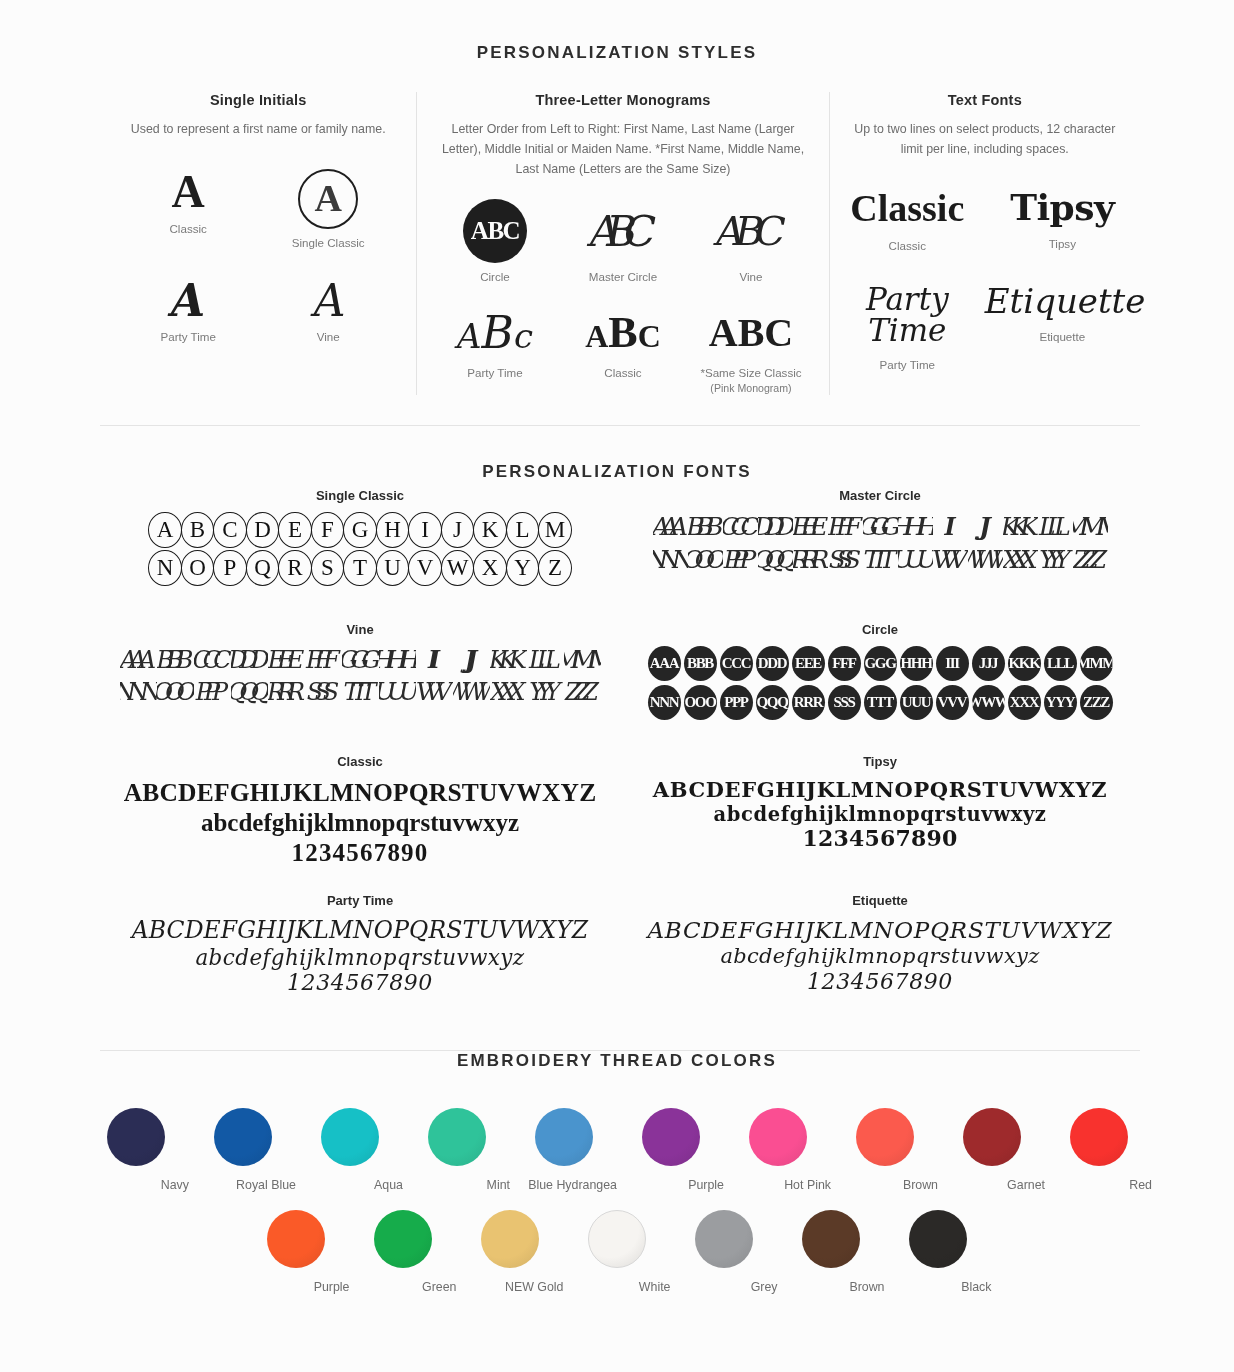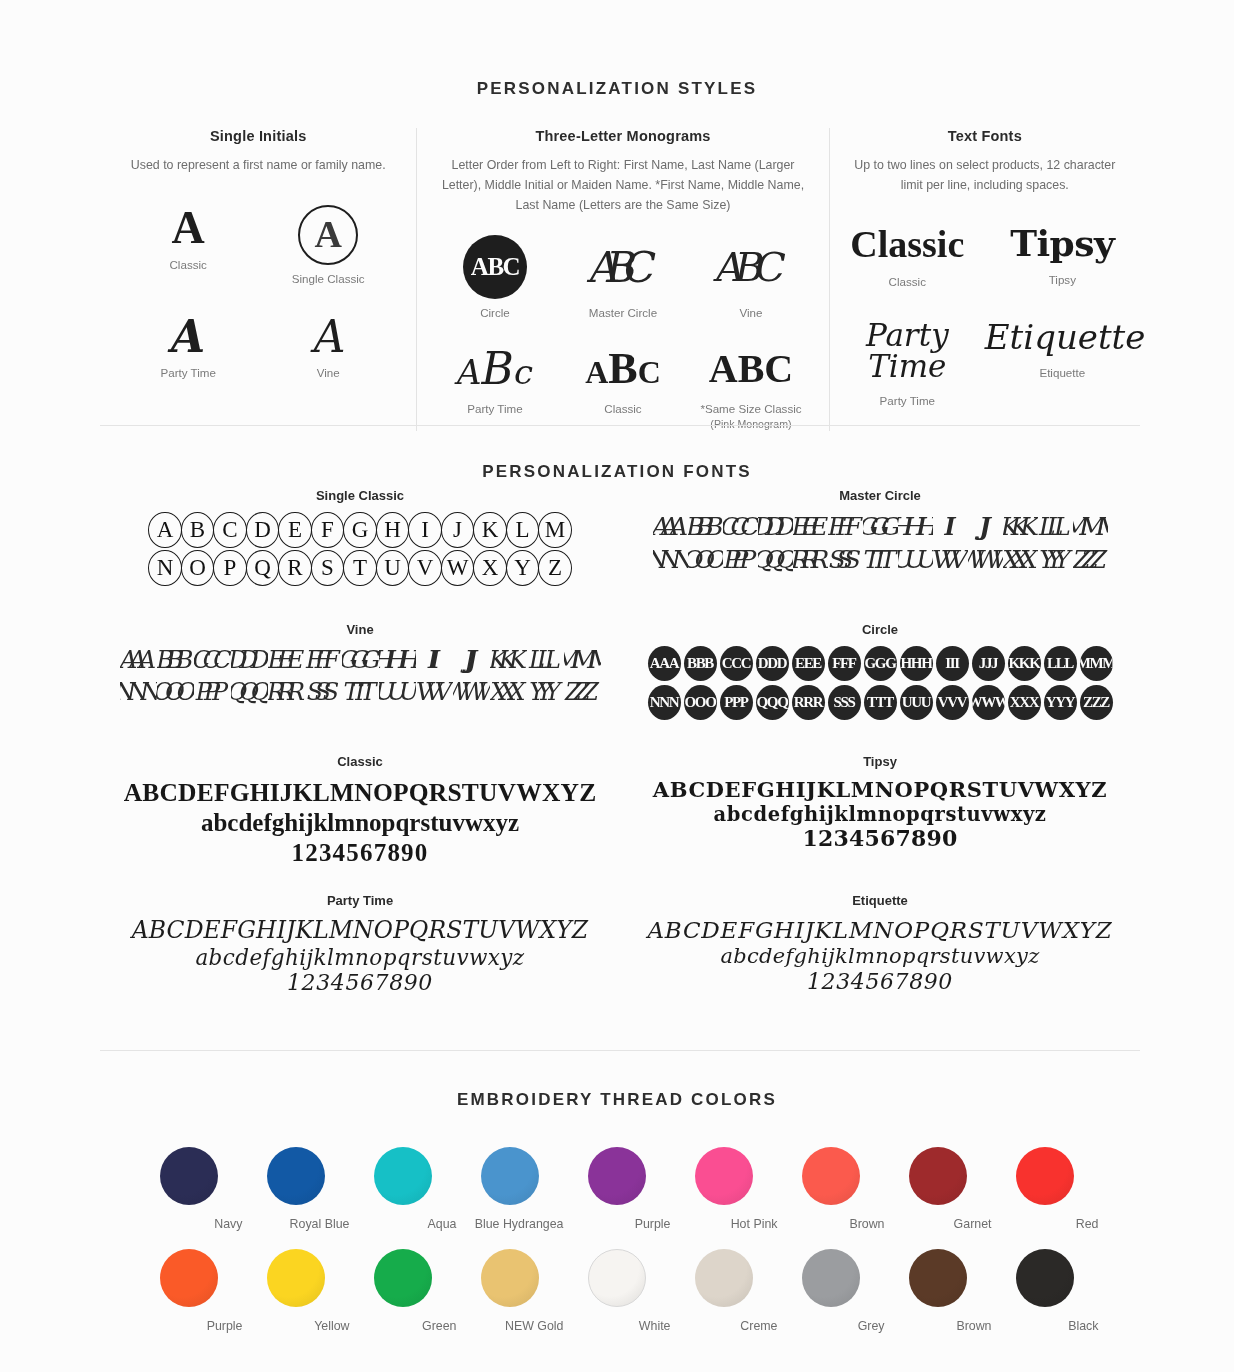--- a/index.html
+++ b/index.html
@@ -53,21 +53,20 @@
     font-size: 10.6px;
     color: #7a7a7a;
   }
 
   
   #styles-section {
     position: absolute;
     left: 0; top: 0;
     width: 1234px;
     height: 425px;
-    margin-top: 36px;
   }
   #styles-section .section-title { margin-top: 43px; }
 
   .styles-grid {
     position: absolute;
     left: 100px; top: 92px;
     width: 1040px;
     display: flex;
   }
   .styles-col { position: relative; }
@@ -326,21 +325,21 @@
   .al-etiquette .lower { font-size: 21px; letter-spacing: .3px; }
   .al-etiquette .nums  { font-size: 22px; letter-spacing: .6px; }
 
   
   #colors-section {
     position: absolute;
     left: 0; top: 1051px;
     width: 1234px;
     height: 321px;
   }
-  #colors-section .section-title { margin-top: 39px; }
+  #colors-section .section-title { }
 
   .swatch-row {
     display: flex;
     justify-content: center;
     align-items: flex-start;
   }
   .swatch-row.r1 { margin-top: 37px; }
   .swatch-row.r2 { margin-top: 18px; }
   .swatch-cell {
     width: 107px;
@@ -668,20 +667,24 @@
       </div>
       <div class="swatch-cell">
         <div class="swatch-dot" style="background: radial-gradient(circle at 38% 32%, rgb(18, 89, 165) 0%, rgb(18, 89, 165) 55%, rgba(0, 0, 0, 0.1) 100%), rgb(18, 89, 165);"></div>
         <div class="swatch-label">Royal Blue</div>
       </div>
       <div class="swatch-cell">
         <div class="swatch-dot" style="background: radial-gradient(circle at 38% 32%, rgb(22, 192, 198) 0%, rgb(22, 192, 198) 55%, rgba(0, 0, 0, 0.1) 100%), rgb(22, 192, 198);"></div>
         <div class="swatch-label">Aqua</div>
       </div>
       <div class="swatch-cell">
+        <div class="swatch-dot" style="background: radial-gradient(circle at 38% 32%, rgb(47, 195, 154) 0%, rgb(47, 195, 154) 55%, rgba(0, 0, 0, 0.1) 100%), rgb(47, 195, 154);"></div>
+        <div class="swatch-label">Mint</div>
+      </div>
+      <div class="swatch-cell">
         <div class="swatch-dot" style="background: radial-gradient(circle at 38% 32%, rgb(74, 148, 205) 0%, rgb(74, 148, 205) 55%, rgba(0, 0, 0, 0.1) 100%), rgb(74, 148, 205);"></div>
         <div class="swatch-label">Blue Hydrangea</div>
       </div>
       <div class="swatch-cell">
         <div class="swatch-dot" style="background: radial-gradient(circle at 38% 32%, rgb(138, 51, 153) 0%, rgb(138, 51, 153) 55%, rgba(0, 0, 0, 0.1) 100%), rgb(138, 51, 153);"></div>
         <div class="swatch-label">Purple</div>
       </div>
       <div class="swatch-cell">
         <div class="swatch-dot" style="background: radial-gradient(circle at 38% 32%, rgb(250, 78, 146) 0%, rgb(250, 78, 146) 55%, rgba(0, 0, 0, 0.1) 100%), rgb(250, 78, 146);"></div>
         <div class="swatch-label">Hot Pink</div>
@@ -698,40 +701,32 @@
         <div class="swatch-dot" style="background: radial-gradient(circle at 38% 32%, rgb(248, 50, 46) 0%, rgb(248, 50, 46) 55%, rgba(0, 0, 0, 0.1) 100%), rgb(248, 50, 46);"></div>
         <div class="swatch-label">Red</div>
       </div>
     </div>
   <div class="swatch-row r2">
       <div class="swatch-cell">
         <div class="swatch-dot" style="background: radial-gradient(circle at 38% 32%, rgb(250, 90, 40) 0%, rgb(250, 90, 40) 55%, rgba(0, 0, 0, 0.1) 100%), rgb(250, 90, 40);"></div>
         <div class="swatch-label">Purple</div>
       </div>
       <div class="swatch-cell">
-        <div class="swatch-dot" style="background: radial-gradient(circle at 38% 32%, rgb(251, 213, 33) 0%, rgb(251, 213, 33) 55%, rgba(0, 0, 0, 0.1) 100%), rgb(251, 213, 33);"></div>
-        <div class="swatch-label">Yellow</div>
-      </div>
-      <div class="swatch-cell">
         <div class="swatch-dot" style="background: radial-gradient(circle at 38% 32%, rgb(22, 172, 75) 0%, rgb(22, 172, 75) 55%, rgba(0, 0, 0, 0.1) 100%), rgb(22, 172, 75);"></div>
         <div class="swatch-label">Green</div>
       </div>
       <div class="swatch-cell">
         <div class="swatch-dot" style="background: radial-gradient(circle at 38% 32%, rgb(233, 195, 113) 0%, rgb(233, 195, 113) 55%, rgba(0, 0, 0, 0.1) 100%), rgb(233, 195, 113);"></div>
         <div class="swatch-label">NEW Gold</div>
       </div>
       <div class="swatch-cell">
         <div class="swatch-dot outlined" style="background: radial-gradient(circle at 38% 32%, rgb(246, 244, 241) 0%, rgb(246, 244, 241) 55%, rgba(0, 0, 0, 0.1) 100%), rgb(246, 244, 241);"></div>
         <div class="swatch-label">White</div>
       </div>
       <div class="swatch-cell">
-        <div class="swatch-dot" style="background: radial-gradient(circle at 38% 32%, rgb(221, 213, 202) 0%, rgb(221, 213, 202) 55%, rgba(0, 0, 0, 0.1) 100%), rgb(221, 213, 202);"></div>
-        <div class="swatch-label">Creme</div>
-      </div>
-      <div class="swatch-cell">
         <div class="swatch-dot" style="background: radial-gradient(circle at 38% 32%, rgb(155, 157, 160) 0%, rgb(155, 157, 160) 55%, rgba(0, 0, 0, 0.1) 100%), rgb(155, 157, 160);"></div>
         <div class="swatch-label">Grey</div>
       </div>
       <div class="swatch-cell">
         <div class="swatch-dot" style="background: radial-gradient(circle at 38% 32%, rgb(91, 58, 39) 0%, rgb(91, 58, 39) 55%, rgba(0, 0, 0, 0.1) 100%), rgb(91, 58, 39);"></div>
         <div class="swatch-label">Brown</div>
       </div>
       <div class="swatch-cell">
         <div class="swatch-dot" style="background: radial-gradient(circle at 38% 32%, rgb(43, 41, 39) 0%, rgb(43, 41, 39) 55%, rgba(0, 0, 0, 0.1) 100%), rgb(43, 41, 39);"></div>
         <div class="swatch-label">Black</div>

